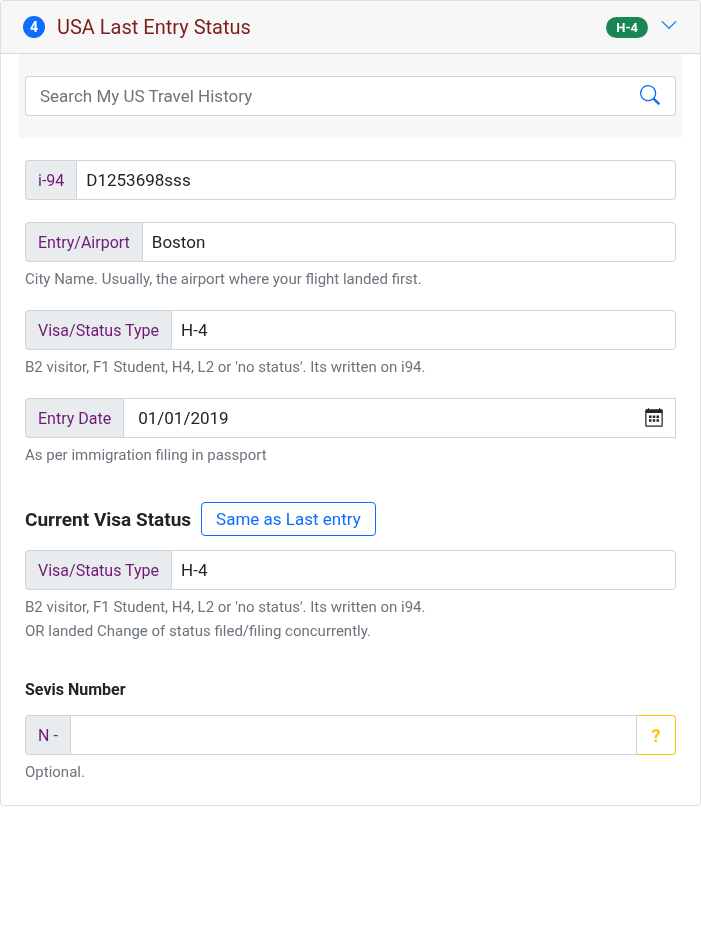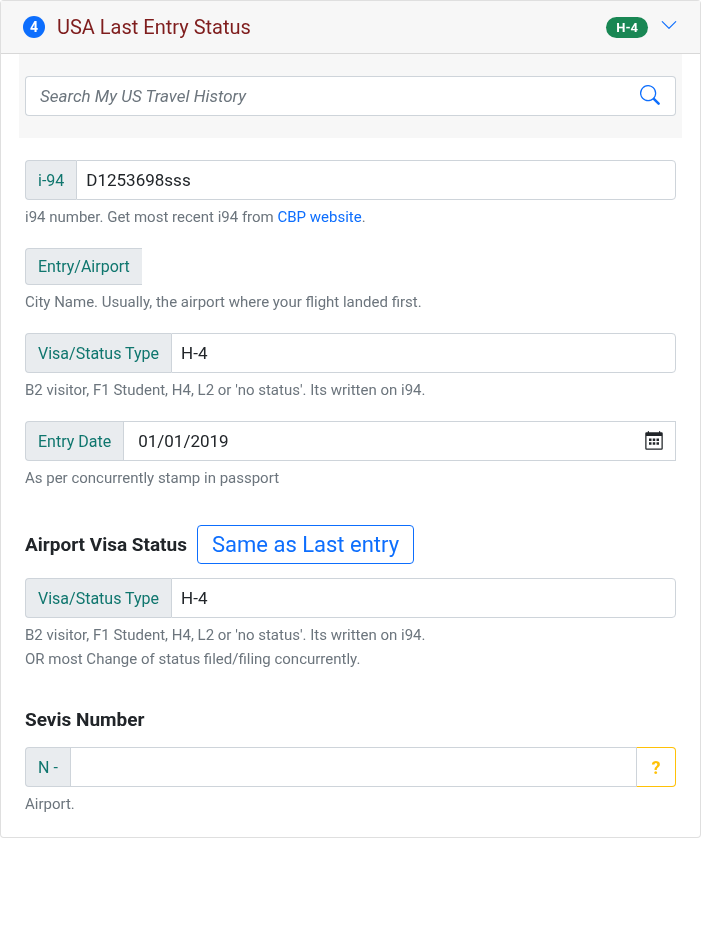--- a/index.html
+++ b/index.html
@@ -67,39 +67,39 @@
   }
   .input-group {
     display: flex;
     width: 100%;
   }
   .ig-addon {
     background: #e9ecef;
     border: 1px solid #ced4da;
     padding: 8px 12px;
     font-size: 16px;
-    color: #0f766e;
+    color: #701a75;
     display: flex;
     align-items: center;
     white-space: nowrap;
   }
   .ig-addon:first-child { border-radius: 4px 0 0 4px; border-right: 0; }
   .ig-input {
     flex: 1 1 auto;
     min-width: 0;
     border: 1px solid #ced4da;
     padding: 9px 14px;
     font-size: 17px;
     color: #212529;
     background: #fff;
     font-family: inherit;
   }
   .ig-input::placeholder { color: #6c757d; }
   .ig-input:last-child { border-radius: 0 4px 4px 0; padding-left: 9px; }
-  .ig-input:first-child { border-radius: 4px 0 0 4px; font-style: italic; }
+  .ig-input:first-child { border-radius: 4px 0 0 4px; }
   .ig-input.no-left-radius { border-radius: 0; }
   .search-btn {
     border: 1px solid #ced4da;
     border-left: 0;
     background: #fff;
     width: 52px;
     display: flex;
     align-items: center;
     justify-content: center;
     border-radius: 0 4px 4px 0;
@@ -132,27 +132,27 @@
   .section-title {
     font-size: 19px;
     font-weight: 700;
     margin: 0 10px 0 0;
   }
   .outline-btn {
     border: 1px solid #0d6efd;
     color: #0d6efd;
     background: #fff;
     padding: 6px 14px;
-    font-size: 22px;
+    font-size: 17px;
     border-radius: 4px;
     cursor: pointer;
     font-family: inherit;
   }
   .sevis-title {
-    font-size: 19px;
+    font-size: 16px;
     font-weight: 700;
     margin: 40px 0 16px 0;
   }
   .help-addon {
     border: 1px solid #ffc107;
     border-left: 1px solid #ced4da;
     background: #fff;
     width: 40px;
     display: flex;
     align-items: center;
@@ -195,28 +195,26 @@
           </span>
         </button>
       </div>
     </div>
 
     <div class="field-block">
       <div class="input-group">
         <span class="ig-addon">i-94</span>
         <input class="ig-input" value="D1253698sss" style="">
       </div>
-      <p class="help-text">
-        <span>i94 number. Get most recent i94 from </span><a href="#">CBP website</a><span>.</span>
-      </p>
     </div>
 
     <div class="field-block">
       <div class="input-group">
         <span class="ig-addon">Entry/Airport</span>
+        <input class="ig-input" value="Boston" style="">
       </div>
       <p class="help-text">City Name. Usually, the airport where your flight landed first.</p>
     </div>
 
     <div class="field-block">
       <div class="input-group">
         <span class="ig-addon">Visa/Status Type</span>
         <input class="ig-input" value="H-4" style="">
       </div>
       <p class="help-text">B2 visitor, F1 Student, H4, L2 or 'no status'. Its written on i94.</p>
@@ -225,41 +223,41 @@
     <div class="field-block">
       <div class="input-group date-group">
         <span class="ig-addon">Entry Date</span>
         <input class="ig-input" value="01/01/2019" style="">
         <span>
           <svg class="cal-icon" viewBox="0 0 16 16" fill="#212529">
               <path d="M3.5 0a.5.5 0 0 1 .5.5V1h8V.5a.5.5 0 0 1 1 0V1h1a1 1 0 0 1 1 1v12a1 1 0 0 1-1 1H2a1 1 0 0 1-1-1V2a1 1 0 0 1 1-1h1V.5a.5.5 0 0 1 .5-.5zM2 4v10h12V4H2zm2 2h2v2H4V6zm3 0h2v2H7V6zm3 0h2v2h-2V6zM4 9h2v2H4V9zm3 0h2v2H7V9zm3 0h2v2h-2V9z"></path>
             </svg>
         </span>
       </div>
-      <p class="help-text">As per concurrently stamp in passport</p>
+      <p class="help-text">As per immigration filing in passport</p>
     </div>
 
     <div class="section-row">
-      <h3 class="section-title">Airport Visa Status</h3>
+      <h3 class="section-title">Current Visa Status</h3>
       <button class="outline-btn">Same as Last entry</button>
     </div>
 
     <div>
       <div class="input-group">
         <span class="ig-addon">Visa/Status Type</span>
         <input class="ig-input" value="H-4" style="">
       </div>
       <p class="help-text">B2 visitor, F1 Student, H4, L2 or 'no status'. Its written on i94.</p>
-      <p class="help-text" style="margin-top:6px;">OR most Change of status filed/filing concurrently.</p>
+      <p class="help-text" style="margin-top:6px;">OR landed Change of status filed/filing concurrently.</p>
     </div>
 
     <h3 class="sevis-title">Sevis Number</h3>
     <div class="input-group sevis-group">
       <span class="ig-addon">N -</span>
       <input class="ig-input no-left-radius" value="" style="">
       <span class="help-addon">
         <span>?</span>
       </span>
     </div>
-    <p class="help-text">Airport.</p>
+    <p class="help-text">Optional.</p>
 
   </div>
 </div>
 
 </body></html>

